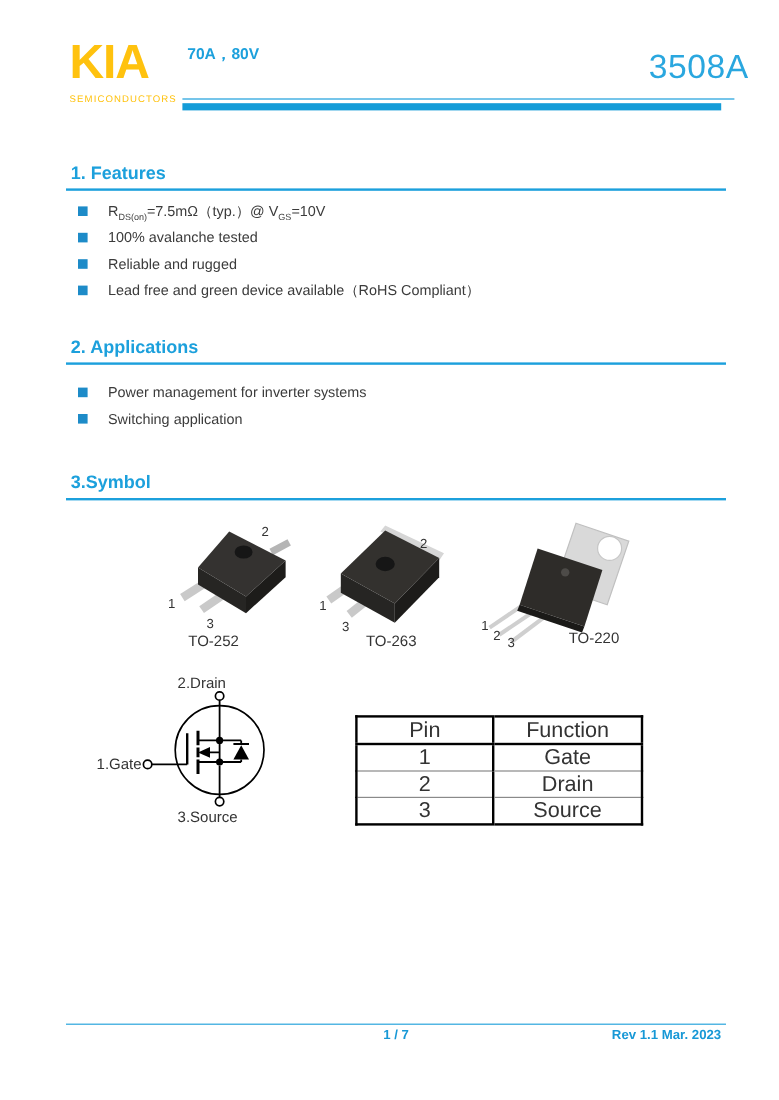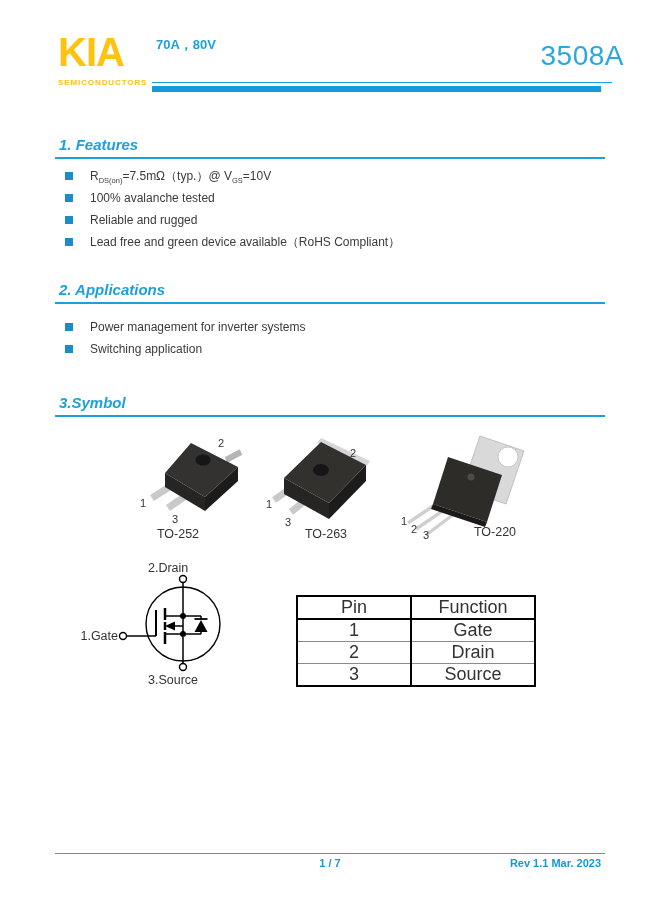--- a/index.html
+++ b/index.html
@@ -6,28 +6,28 @@
   html,body{margin:0;padding:0;}
   body{
     width:649px;height:917px;position:relative;overflow:hidden;
     background:#ffffff;color:#3b3b3b;
     font-family:"Liberation Sans", sans-serif;
   }
   
   .header{position:absolute;top:0;left:0;width:649px;height:100px;padding-left:23px;}
   .logo-block{position:absolute;left:58px;top:30px;width:100px;}
   .logo{color:#FFC20E;font-size:40px;font-weight:bold;letter-spacing:-1px;line-height:44px;}
-  .logo-sub{color:#FFC20E;font-size:8px;font-weight:bold;letter-spacing:0.9px;margin-top:4px;white-space:nowrap;}
+  .logo-sub{color:#FFC20E;font-size:8px;font-weight:normal;letter-spacing:0.9px;margin-top:4px;white-space:nowrap;}
   .title-block{position:absolute;left:156px;top:36px;}
   .title-line{color:#1CA0DC;font-size:13px;font-weight:bold;line-height:18px;white-space:nowrap;}
   .part-number{position:absolute;right:48px;top:40px;color:#2AA7DF;font-size:28px;letter-spacing:0.5px;}
   .rule-thin{position:absolute;left:152px;top:82px;width:460px;height:1px;background:#1CA0DC;}
   .rule-thick{position:absolute;left:152px;top:86px;width:449px;height:6px;background:#149CD8;}
   
-  .section-head{margin:0 44px 0 55px;border-bottom:2px solid #1CA0DC;padding:0 0 4px 4px;font-style:italic;}
+  .section-head{margin:0 44px 0 55px;border-bottom:2px solid #1CA0DC;padding:0 0 4px 4px;}
   .section-title{margin:0;color:#1CA0DC;font-size:15px;font-weight:bold;font-family:"Liberation Sans",sans-serif;}
   .head-features{margin-top:36px;}
   .head-applications{margin-top:32px;}
   .head-symbol{margin-top:38px;}
   ul.bullets{list-style:none;margin:10px 44px 0 55px;padding:0;}
   ul.bullets li{display:flex;align-items:flex-start;margin-bottom:8px;font-size:12px;line-height:14px;color:#3b3b3b;}
   .sq{width:8px;height:8px;background:#1D8BC8;margin:3px 17px 0 10px;flex:none;}
   sub.sc{font-size:7.5px;line-height:0;}
   
   .packages{display:flex;gap:6px;margin:13px 0 0 128px;}

